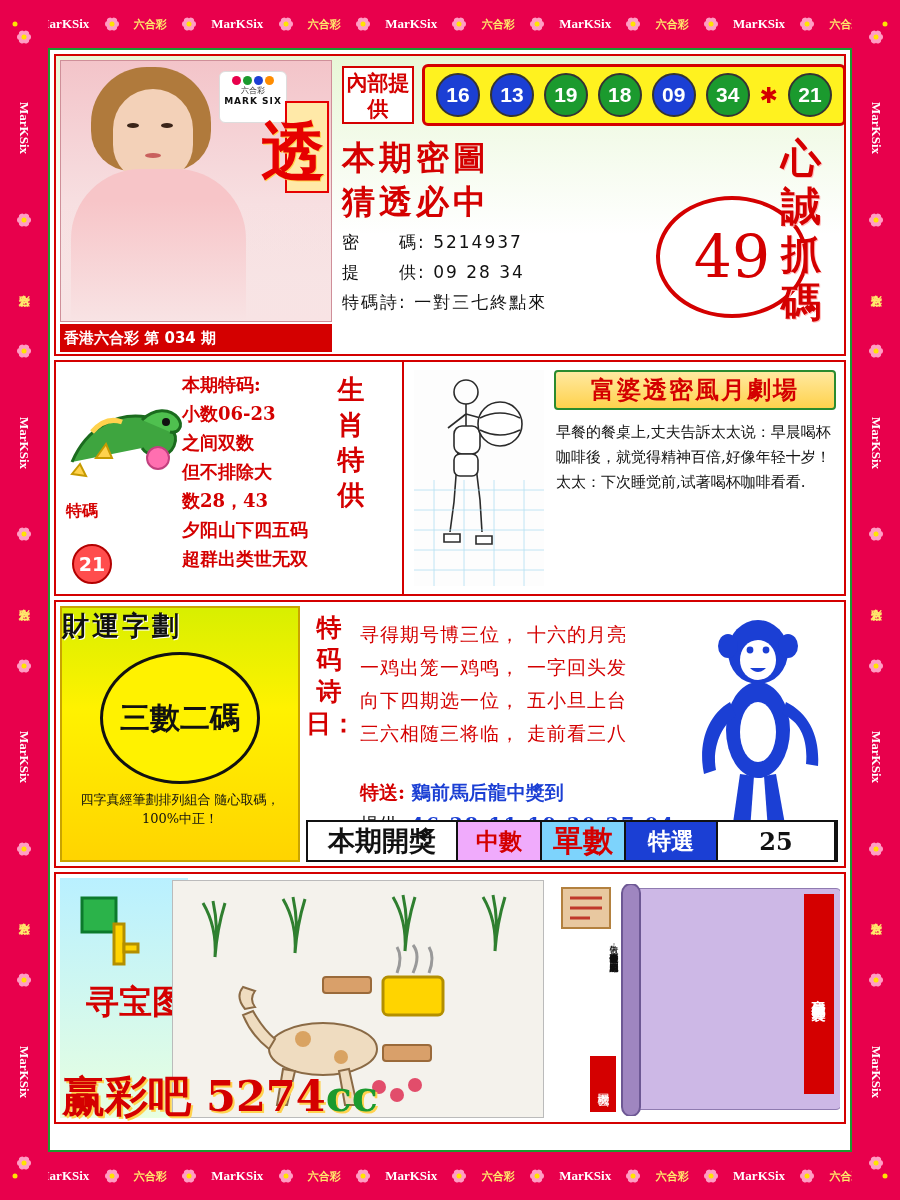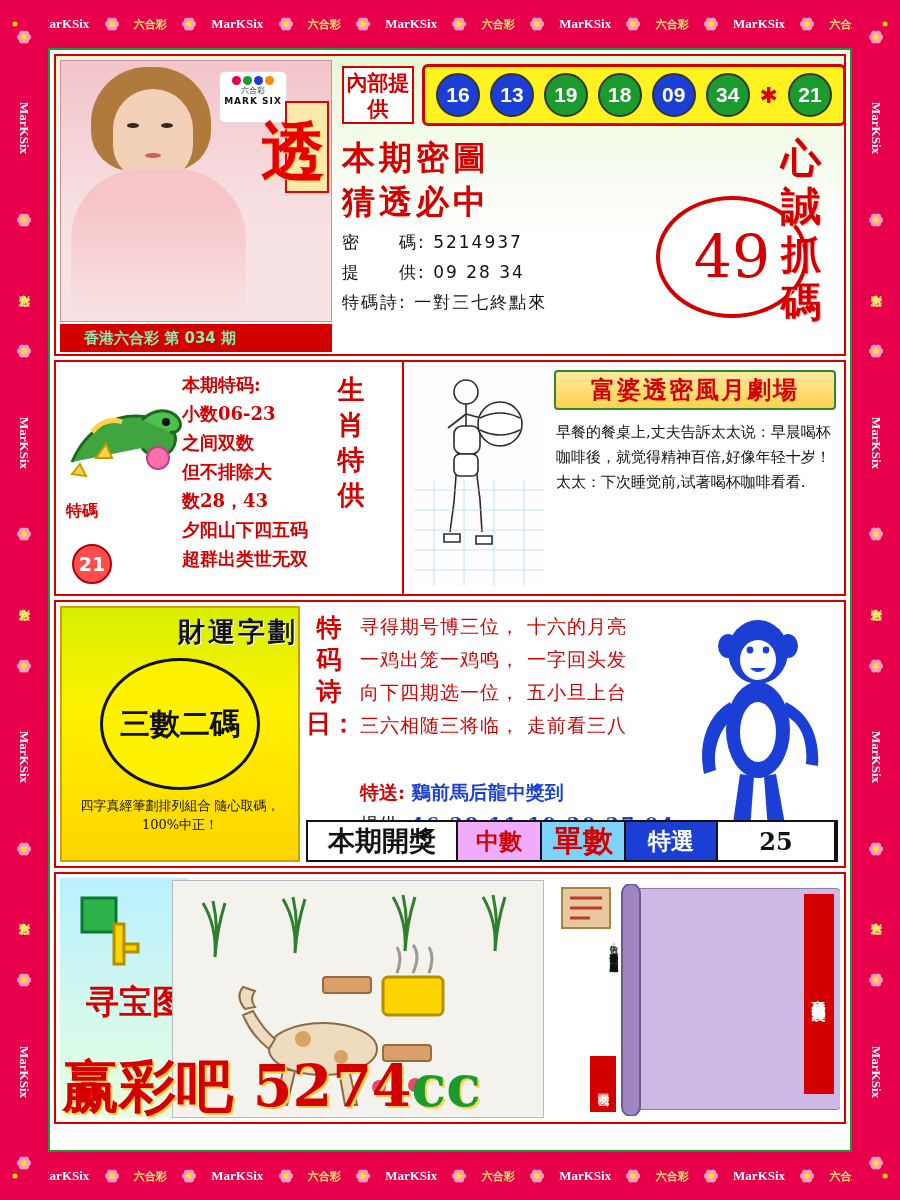--- a/index.html
+++ b/index.html
@@ -125,22 +125,22 @@
     font-size:64px; color:#e60000; font-weight:bold;
     font-family:"DejaVu Serif", serif;
     text-shadow:1px 1px 0 #ffd24d;
   }
   .tou-box {
     position:absolute; right:2px; top:40px; width:44px;height:92px;
     border:2px solid #e60000; background:#ffe9a8;
   }
   .red-bar {
     position:absolute; left:4px; top:268px; width:272px; height:28px;
-    background:#d40000; color:#86efac; font-weight:bold; font-size:15px;
-    display:flex; align-items:center; padding-left:24px;
+    background:#d40000; color:#ffffff; font-weight:bold; font-size:15px;
+    display:flex; align-items:center; padding-left:4px;
     font-family:"DejaVu Sans", sans-serif;
   }
   .neibu {
     position:absolute; left:286px; top:10px; width:72px; height:58px;
     border:2px solid #d40000; color:#d40000; font-weight:bold;
     font-size:21px; line-height:26px; text-align:center; padding-top:2px;
     background:#fff;
   }
   .numbar {
     position:absolute; left:366px; top:8px; width:424px; height:62px;
@@ -221,42 +221,42 @@
     font-family:"DejaVu Serif", serif;
   }
   
   #panel-3 { height:268px; background:#fff; position:relative; }
   .cy-box {
     position:absolute; left:4px; top:4px; width:240px; height:256px;
     background:linear-gradient(#d8ef00,#fff200 40%,#ffd400);
     border:2px solid #c9a400;
   }
   .cy-title {
-    margin-top:6px; text-align:right; color:#111; font-weight:bold; font-size:27px;
+    text-align:left; color:#111; font-weight:bold; font-size:27px;
     font-family:"DejaVu Serif", serif; letter-spacing:3px;
     text-shadow:1px 1px 0 #fff;
   }
   .cy-ell {
     margin:8px auto 0; width:160px;height:132px;border-radius:50%;
     border:3px solid #111; background:#fff200;
     display:flex;flex-direction:column;align-items:center;justify-content:center;
     color:#111; font-size:30px; font-weight:bold; line-height:36px;
     font-family:"DejaVu Serif", serif;
   }
   .cy-foot {
     margin-top:6px; text-align:center; font-size:13px; color:#111; line-height:19px;
     font-family:"DejaVu Serif", serif;
   }
   .tema-shi {
     position:absolute; left:250px; top:10px; width:46px;
     color:#d40000; font-weight:bold; font-size:25px; line-height:32px; text-align:center;
     font-family:"DejaVu Serif", serif;
   }
   .poem {
-    position:absolute; left:304px; top:8px; width:380px;
+    position:absolute; left:304px; top:16px; width:380px;
     color:#d40000; font-size:19px; line-height:33px; letter-spacing:1px;
     font-family:"DejaVu Serif", serif;
   }
   .poem .row { display:block; }
   .tesong {
     position:absolute; left:304px; top:178px; font-size:19px; color:#d40000; font-weight:bold;
     font-family:"DejaVu Serif", serif;
   }
   .tesong .blue { color:#1b3fd4; }
   .tigong {
@@ -322,21 +322,21 @@
     writing-mode:vertical-rl; text-orientation:upright; height:170px;
   }
   .xuanji {
     position:absolute; left:40px; bottom:6px; width:26px; height:56px;
     background:#d40000; color:#fff; font-size:12px;
     writing-mode:vertical-rl; text-orientation:upright;
     display:flex;align-items:center;justify-content:center;
   }
   .footer-wm {
     position:absolute; left:6px; bottom:-4px;
-    font-size:57px; font-weight:bold; color:#d40000;
+    font-size:43px; font-weight:bold; color:#d40000;
     font-family:"DejaVu Serif", serif;
     text-shadow:2px 2px 0 #ffd24d;
     white-space:nowrap;
   }
   .footer-wm .cc { color:#1b9a2e; }
   
   svg { display:block; }
 </style>
 </head>
 <body>

